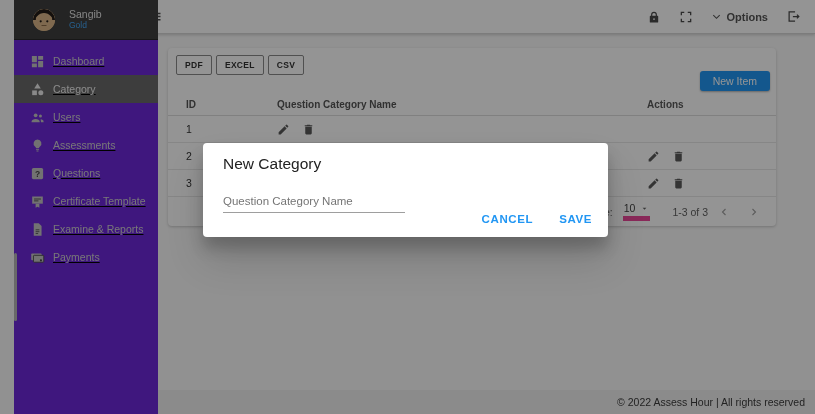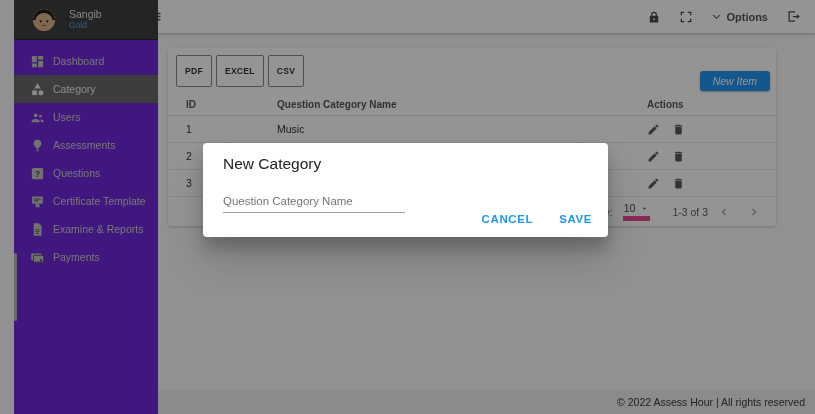--- a/index.html
+++ b/index.html
@@ -6,41 +6,41 @@
   html,body { width:815px; height:414px; overflow:hidden; }
   body { font-family:"Liberation Sans", sans-serif; position:relative; background:#fafafa; }
 
   
   .sidebar { position:absolute; left:14px; top:0; width:144px; height:414px; background:#6d28d9; z-index:2; }
   .user-area { height:40px; background:#3f3f3f; border-bottom:1px solid rgba(0,0,0,.35); display:flex; align-items:center; padding-left:19px; }
   .avatar { width:22px; height:22px; border-radius:50%; overflow:hidden; flex:0 0 auto; background:#dbb688; }
   .user-meta { margin-left:14px; line-height:1.1; }
   .user-name { color:#e3e3e3; font-size:10.5px; }
   .user-plan { color:#42a5f5; font-size:8.5px; }
-  .nav { padding-top:7px; }
+  .nav { padding-top:7px;text-decoration:underline; }
   .nav-item { height:28px; display:flex; align-items:center; padding-left:15px; color:#cfcfcf; cursor:pointer; }
   .nav-item.active { background:#6a6a6a; color:#efefef; }
   .nav-item .ico { width:16px; height:16px; flex:0 0 auto; display:flex; align-items:center; justify-content:center; color:#c4c4c4; }
   .nav-item.active .ico { color:#ededed; }
   .nav-item .lbl { margin-left:8px; font-size:10.5px; white-space:nowrap; }
   .side-scrollbar { position:absolute; left:0; top:253px; width:3px; height:68px; background:#b5b5b5; border-radius:2px; }
 
   
   .main { position:absolute; left:130px; top:0; right:0; bottom:0; }
   .topbar { position:absolute; left:4px; right:0; top:0; height:34px; background:#ffffff; border-bottom:1px solid #d6d6d6; box-shadow:0 1px 3px rgba(0,0,0,.18); display:flex; align-items:center; justify-content:space-between; padding:0 14px; z-index:1; }
   .topbar .t-ico { color:#4a4a4a; display:flex; align-items:center; cursor:pointer; }
   .tb-right { display:flex; align-items:center; gap:18px; }
   .options-wrap { display:flex; align-items:center; gap:4px; color:#555; font-size:11px; font-weight:bold; cursor:pointer; }
 
   
   .content { position:absolute; left:0; right:0; top:34px; bottom:24px; background:#fafafa; }
   .card { position:absolute; left:38px; top:14px; width:608px; height:178px; background:#fff; border-radius:4px; box-shadow:0 1px 3px rgba(0,0,0,.2); }
   .export-row { display:flex; gap:4px; padding:7px 0 0 8px; }
-  .export-btn { border:1px solid #8a8a8a; background:#fff; color:#333; font-family:inherit; font-size:8.5px; font-weight:bold; padding:10px 8px; border-radius:2px; cursor:pointer; letter-spacing:.3px; }
-  .new-item-btn { position:absolute; top:23px; right:6px; background:#2196f3; color:#fff; border:none; border-radius:3px; font-family:inherit; font-size:10.5px; padding:4px 13px; cursor:pointer; box-shadow:0 1px 2px rgba(0,0,0,.3);font-style:italic; }
+  .export-btn { border:1px solid #8a8a8a; background:#fff; color:#333; font-family:inherit; font-size:8.5px; font-weight:bold; padding:4px 8px; border-radius:2px; cursor:pointer; letter-spacing:.3px; }
+  .new-item-btn { position:absolute; top:23px; right:6px; background:#2196f3; color:#fff; border:none; border-radius:3px; font-family:inherit; font-size:10.5px; padding:4px 13px; cursor:pointer; box-shadow:0 1px 2px rgba(0,0,0,.3); }
   .tbl { position:absolute; left:0; right:0; top:46px; }
   .tr { display:flex; align-items:center; height:27px; border-bottom:1px solid #e7e7e7; font-size:10.5px; color:#333; }
   .tr.head { height:22px; font-size:10px; font-weight:bold; color:#555; border-bottom:1px solid #ddd; }
   .c-id { width:109px; padding-left:18px; }
   .c-name { flex:1; }
   .c-actions { width:129px; display:flex; align-items:center; gap:12px; color:#5a5a5a; }
   .tr.head .c-actions { display:block; }
   .act-ico { display:flex; cursor:pointer; color:#5a5a5a; }
   .paginator { position:absolute; left:0; right:0; bottom:0; height:29px; display:flex; align-items:center; justify-content:flex-end; padding-right:16px; font-size:10.5px; color:#616161; }
   .pg-select { display:flex; align-items:center; gap:5px; border-bottom:5px solid #ec4899; padding:0 1px 2px 1px; margin:0 22px 0 10px; cursor:pointer; color:#444; }
@@ -222,21 +222,20 @@
 
       <div class="tbl">
         <div class="tr head">
           <span class="c-id">ID</span>
           <span class="c-name">Question Category Name</span>
           <span class="c-actions">Actions</span>
         </div>
 
         <div class="tr">
           <span class="c-id">1</span>
-          <span class="c-name">Music</span>
           <span class="c-actions">
             <span class="act-ico">
                 <svg viewBox="0 0 24 24" width="13" height="13">
                   <path fill="currentColor" d="M3 17.25V21h3.75L17.81 9.94l-3.75-3.75L3 17.25zM20.71 7.04a1 1 0 0 0 0-1.41l-2.34-2.34a1 1 0 0 0-1.41 0l-1.83 1.83 3.75 3.75 1.83-1.83z"></path>
                 </svg>
               </span>
             <span class="act-ico">
                 <svg viewBox="0 0 24 24" width="13" height="13">
                   <path fill="currentColor" d="M6 19a2 2 0 0 0 2 2h8a2 2 0 0 0 2-2V7H6zM19 4h-3.5l-1-1h-5l-1 1H5v2h14z"></path>
                 </svg>

